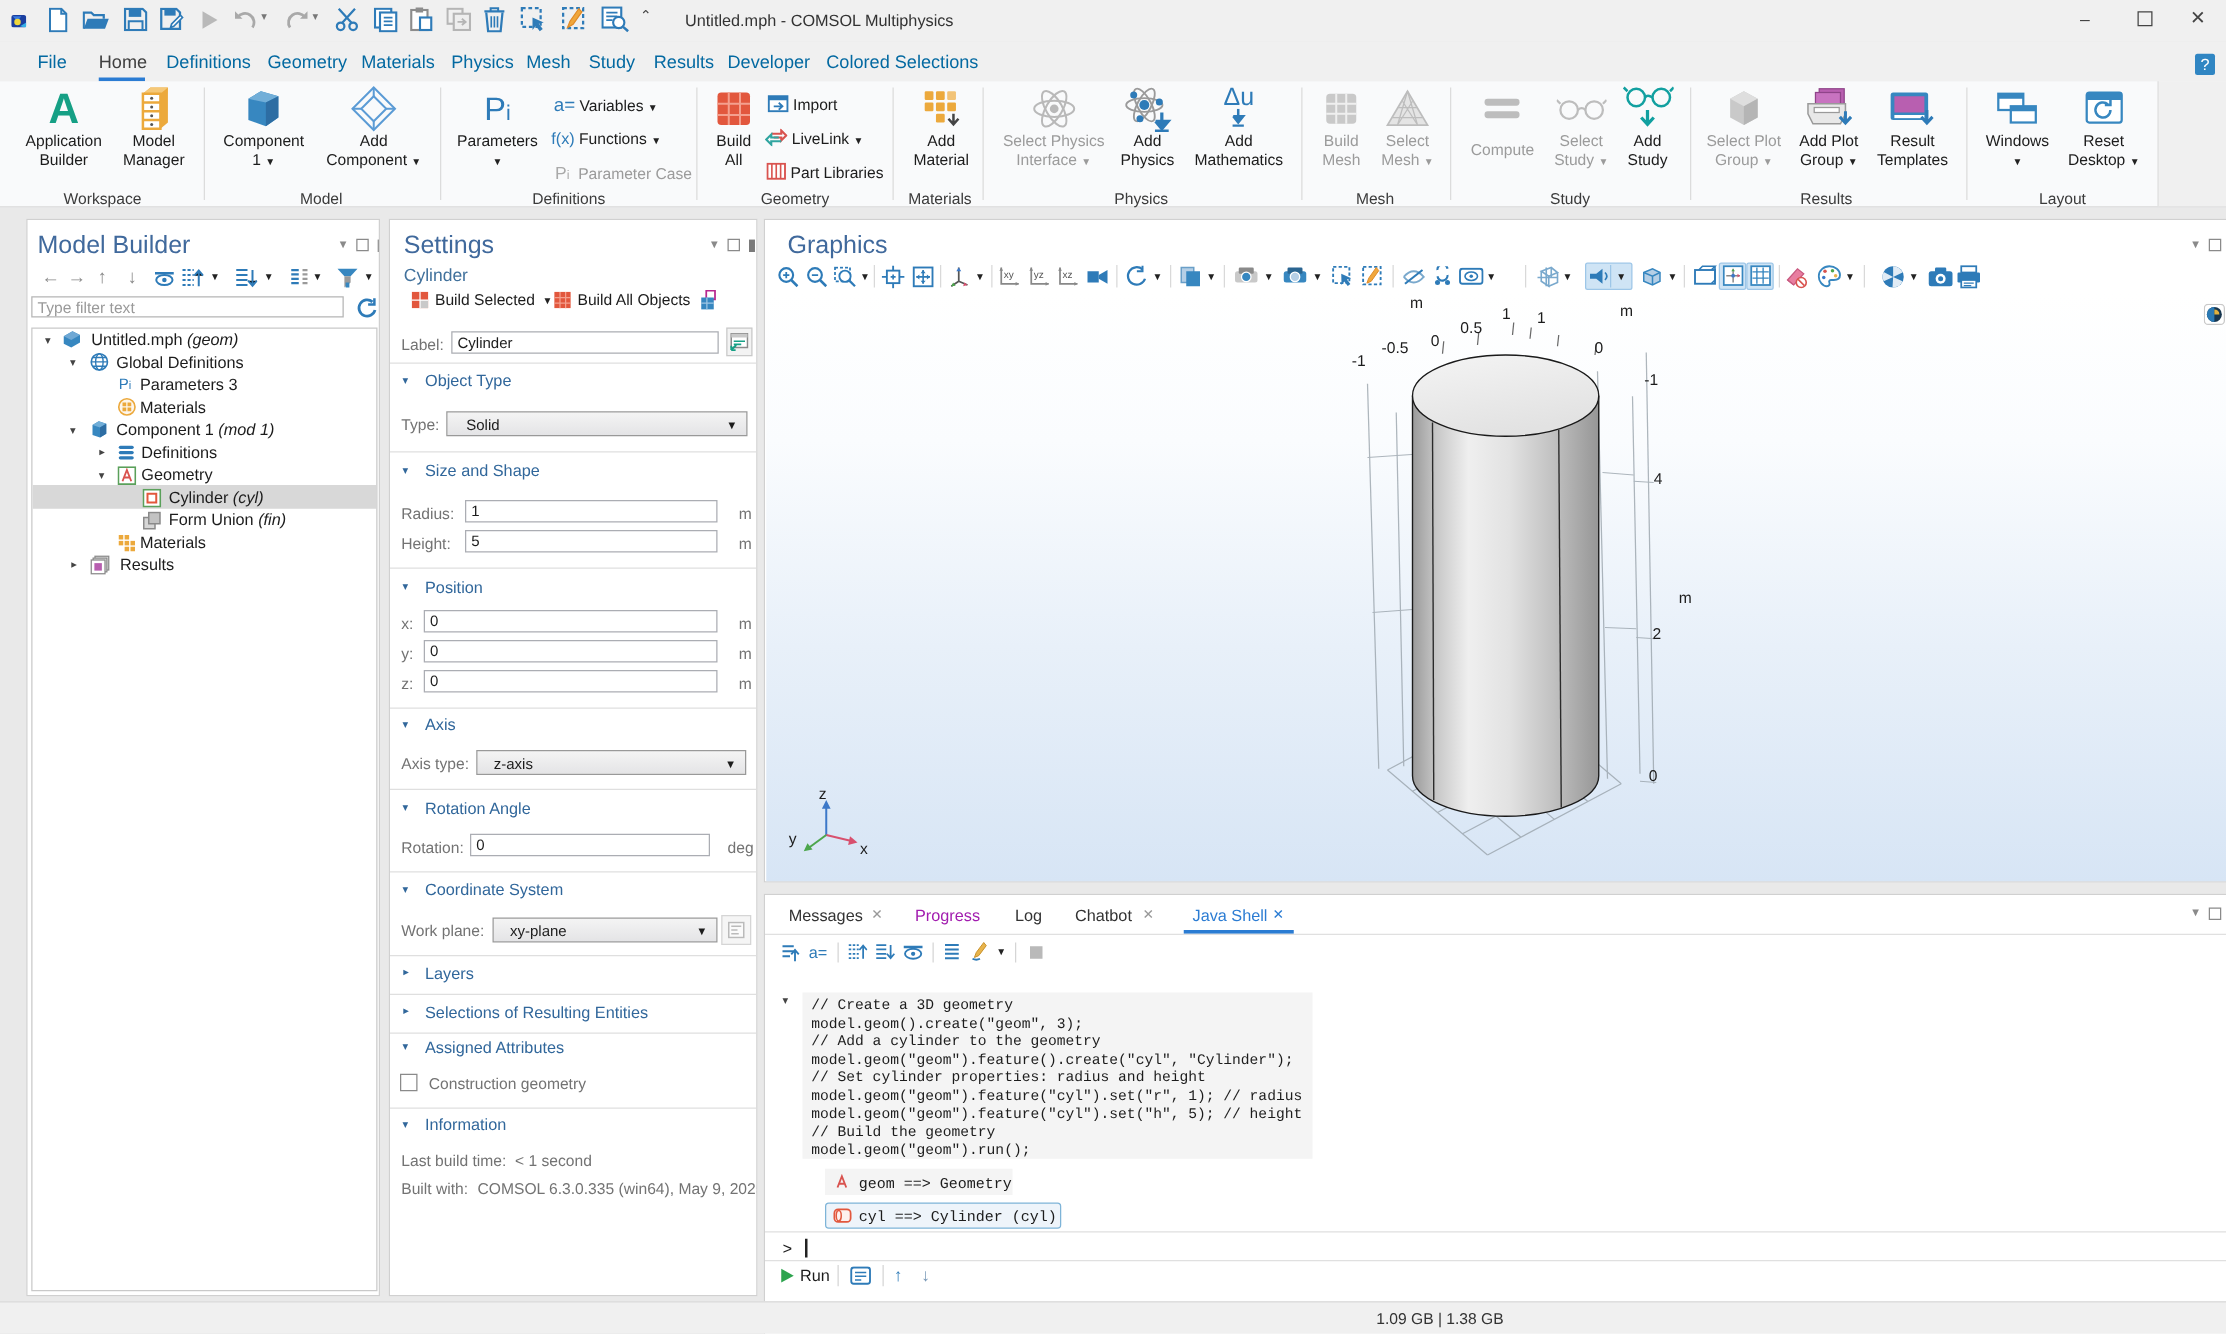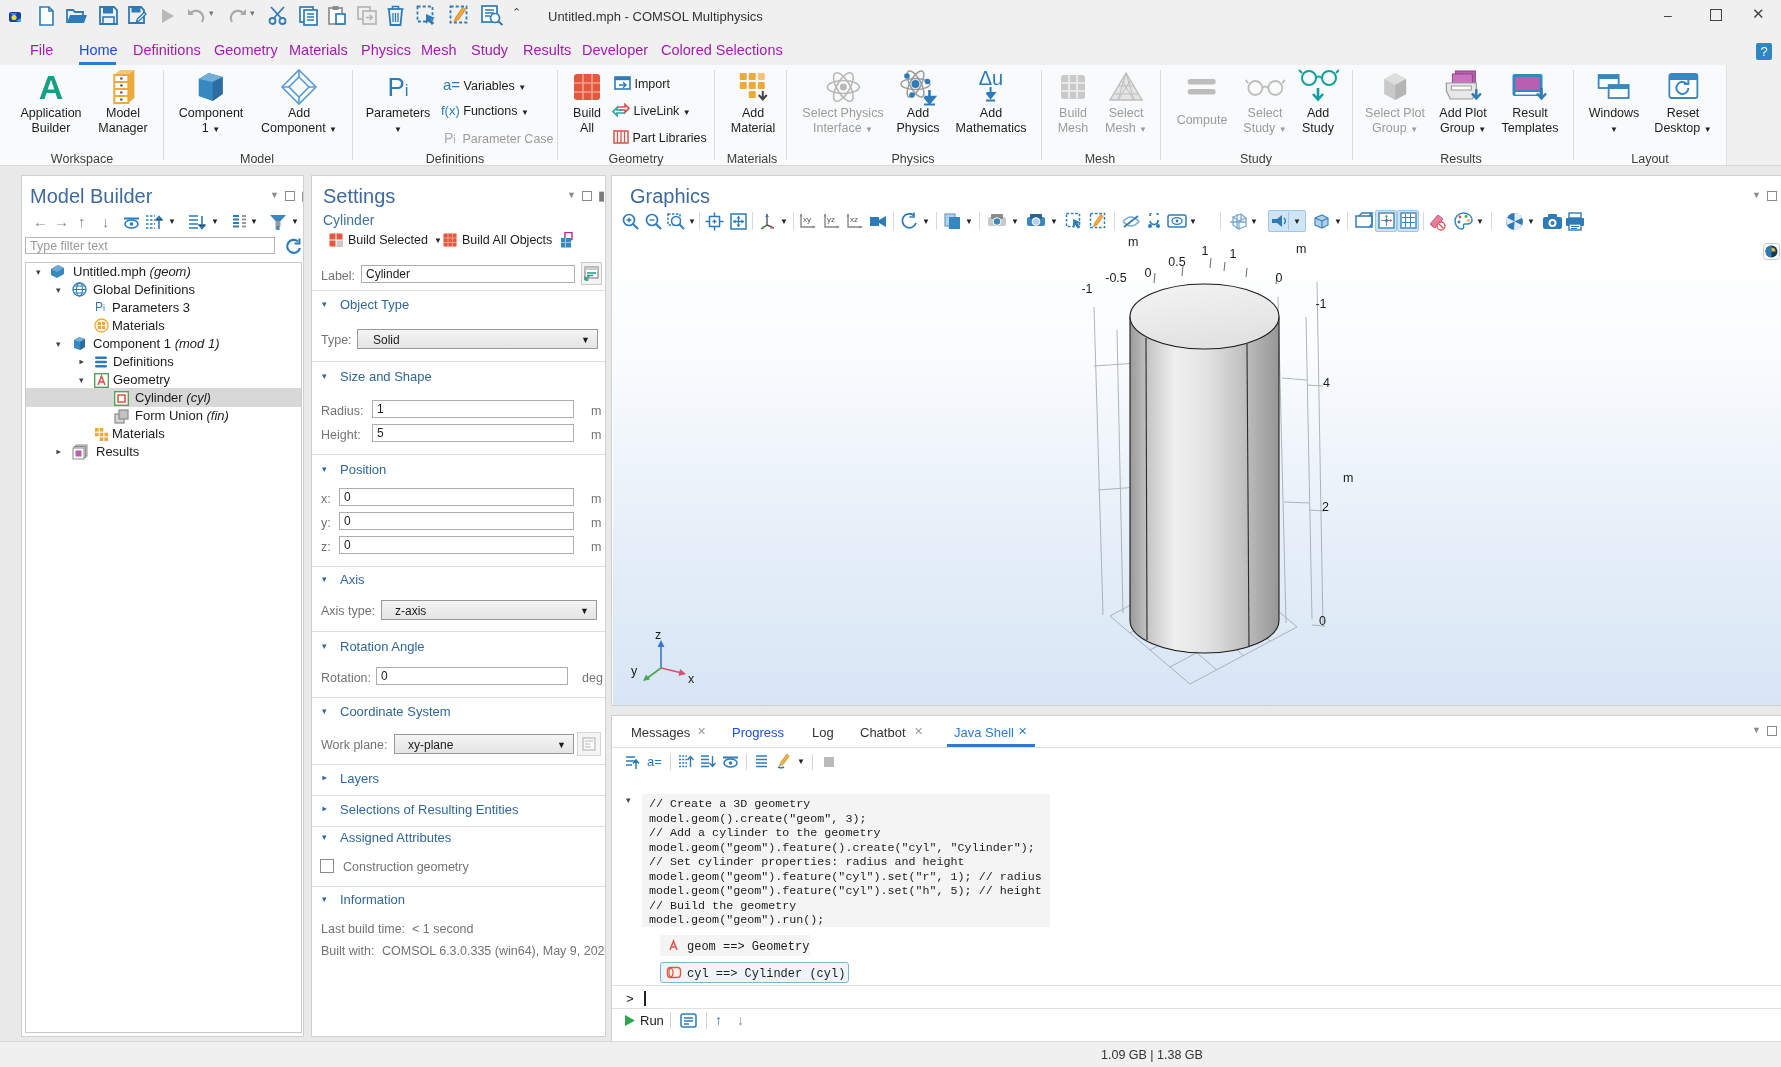--- a/index.html
+++ b/index.html
@@ -1,20 +1,20 @@
 <!DOCTYPE html>
 <html><head>
 <meta charset="utf-8">
 <style>
 * { margin:0; padding:0; box-sizing:border-box; }
 html,body { width:1781px; height:1067px; font-family:"Liberation Sans", sans-serif; background:#e9e9e9; overflow:hidden; position:relative; }
 .abs { position:absolute; }
 #titlebar { left:0; top:0; width:1781px; height:33px; background:#f0f0f0; }
 #menubar { left:0; top:33px; width:1781px; height:32px; background:#f0f0f0; }
-.menuitem { position:absolute; top:9px; font-size:14.5px; color:#a21caf; }
+.menuitem { position:absolute; top:9px; font-size:14.5px; color:#0369a1; }
 #ribbon { left:0; top:65px; width:1781px; height:101px; background:#f9fafb; border-bottom:1px solid #d9d9d9; }
 .gsep { position:absolute; top:5px; width:1px; height:90px; background:#dcdcdc; }
 .glabel { position:absolute; top:87px; font-size:12.5px; color:#3b3b3b; transform:translateX(-50%); white-space:nowrap; }
 .rbtn { position:absolute; top:3px; transform:translateX(-50%); text-align:center; white-space:nowrap; }
 .rbtn .ric { height:38px; display:flex; align-items:center; justify-content:center; }
 .rbtn .rlb { font-size:12.5px; color:#1c1c1c; line-height:15px; }
 .rbtn.dis .rlb { color:#9b9b9b; }
 .rsmall { position:absolute; font-size:12.5px; color:#1c1c1c; white-space:nowrap; }
 .rsmall.dis { color:#9b9b9b; }
 .caret { font-size:8px; color:#222; }
@@ -119,21 +119,21 @@
     </svg>
   <span class="abs" style="left:512px;top:6px;color:#444;font-size:11px;">⌃</span>
   <span class="abs" style="left:548px;top:9px;font-size:13px;color:#333;">Untitled.mph - COMSOL Multiphysics</span>
   <span class="abs" style="left:1664px;top:7px;color:#444;font-size:14px;">–</span>
   <div class="abs" style="left:1710px;top:9px;width:12px;height:12px;border:1.4px solid #444;"></div>
   <span class="abs" style="left:1752px;top:5px;color:#444;font-size:15px;">✕</span>
 </div>
 
 <div class="abs" id="menubar">
   <span class="menuitem" style="left:30px;">File</span>
-  <span class="menuitem" style="left:79px;color:#1d4ed8;">Home</span>
+  <span class="menuitem" style="left:79px;color:#404040;">Home</span>
   <span class="menuitem" style="left:133px;">Definitions</span>
   <span class="menuitem" style="left:214px;">Geometry</span>
   <span class="menuitem" style="left:289px;">Materials</span>
   <span class="menuitem" style="left:361px;">Physics</span>
   <span class="menuitem" style="left:421px;">Mesh</span>
   <span class="menuitem" style="left:471px;">Study</span>
   <span class="menuitem" style="left:523px;">Results</span>
   <span class="menuitem" style="left:582px;">Developer</span>
   <span class="menuitem" style="left:661px;">Colored Selections</span>
   <div class="abs" style="left:79px;top:29px;width:37px;height:3px;background:#2b7cd3;"></div>
@@ -949,21 +949,21 @@
         <circle cx="8.5" cy="8.5" r="6" fill="#17364f"></circle>
         <path d="M8.5 2.5 A6 6 0 0 0 8.5 14.5 Z" fill="#2a7ab5"></path>
         <path d="M8.5 4.5 A4 4 0 0 1 12.5 8.5 L8.5 8.5 Z" fill="#e0b13e"></path>
       </svg>
   </div>
 </div>
 
 <div class="panel" style="left:595px;top:715px;width:1181px;height:378px;">
   <span class="abs" style="left:19px;top:9px;font-size:13px;color:#333;">Messages</span>
   <span class="abs" style="left:85px;top:9px;font-size:11px;color:#999;">✕</span>
-  <span class="abs" style="left:120px;top:9px;font-size:13px;color:#1d4ed8;">Progress</span>
+  <span class="abs" style="left:120px;top:9px;font-size:13px;color:#a21caf;">Progress</span>
   <span class="abs" style="left:200px;top:9px;font-size:13px;color:#333;">Log</span>
   <span class="abs" style="left:248px;top:9px;font-size:13px;color:#333;">Chatbot</span>
   <span class="abs" style="left:302px;top:9px;font-size:11px;color:#999;">✕</span>
   <span class="abs" style="left:342px;top:9px;font-size:13px;color:#2b7cd3;">Java Shell</span>
   <span class="abs" style="left:406px;top:9px;font-size:11px;color:#2b7cd3;">✕</span>
   <div class="abs" style="left:335px;top:28px;width:88px;height:2.5px;background:#2b7cd3;"></div>
   <span class="wctl" style="left:1140px;top:9px;font-size:9px;">▼</span>
   <div class="abs" style="left:1155px;top:10px;width:10px;height:10px;border:1.3px solid #8a8a8a;"></div>
   <span class="wctl" style="left:1171px;top:7px;font-size:13px;color:#7a7a7a;">▮</span>
   <div class="abs" style="left:0;top:31px;width:1181px;height:1px;background:#e0e0e0;"></div>

